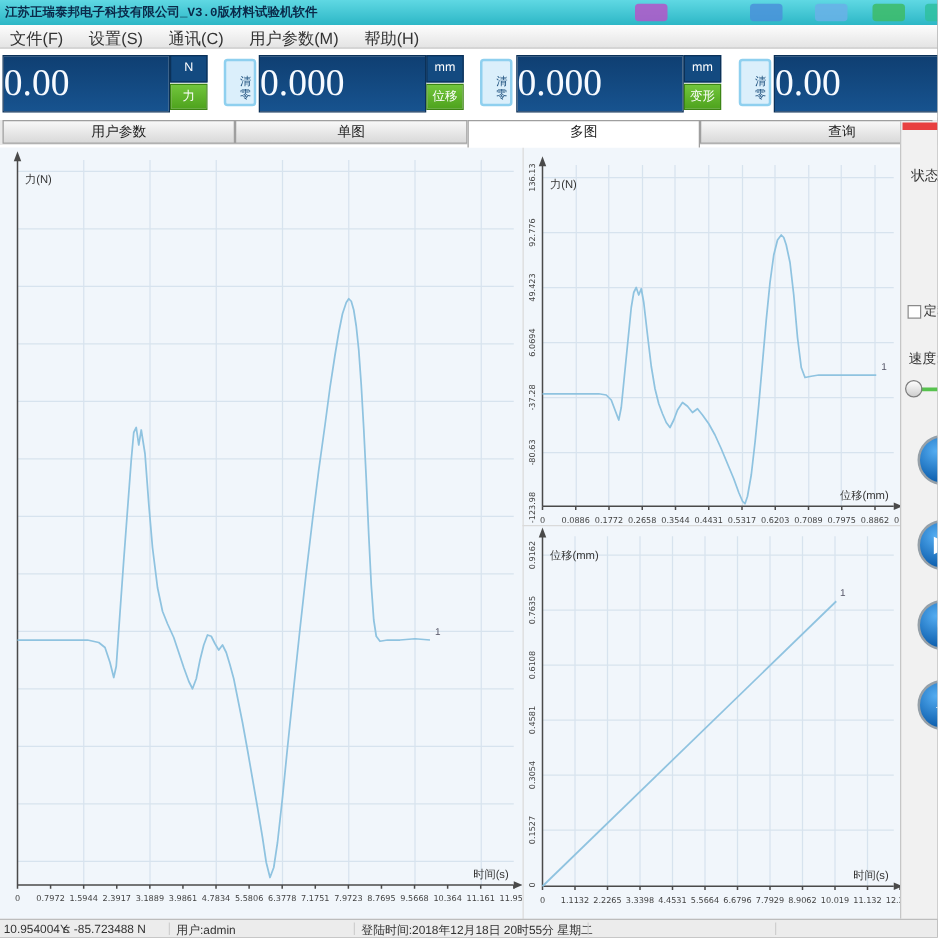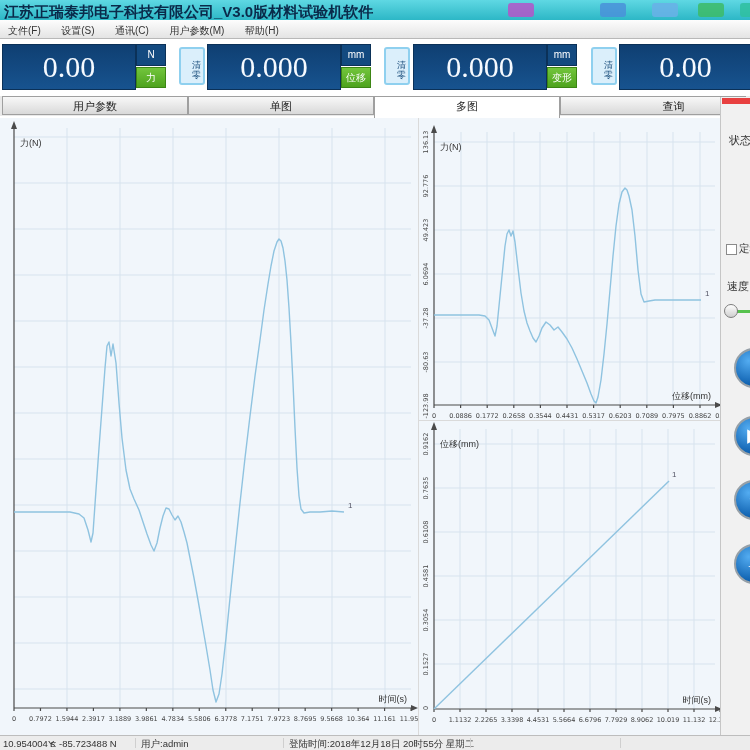--- a/index.html
+++ b/index.html
@@ -1,31 +1,31 @@
 <!DOCTYPE html>
 <html><head>
 <meta charset="utf-8">
 <style>
   html,body{margin:0;padding:0;background:#888;}
   #app{position:relative;width:750px;height:750px;overflow:hidden;background:#fff;
        font-family:"Liberation Sans",sans-serif;color:#222;}
   
   .titlebar{position:absolute;left:0;top:0;width:750px;height:20px;
     background:linear-gradient(#5fd8e3,#2db7c6);overflow:hidden;}
-  .title{position:absolute;left:4px;top:3px;font-size:15px;font-weight:bold;color:#0a2a4a;white-space:nowrap;}
+  .title{position:absolute;left:4px;top:3px;font-size:10px;font-weight:bold;color:#0a2a4a;white-space:nowrap;font-family:Liberation Mono, monospace;}
   .tbicon{position:absolute;top:3px;width:26px;height:14px;border-radius:3px;opacity:.85;}
   
   .menubar{position:absolute;left:0;top:20px;width:750px;height:18px;
     background:linear-gradient(#fdfdfd,#e4e4e4);border-bottom:1px solid #b8b8b8;}
-  .menu-item{display:inline-block;font-size:10px;color:#333;padding:2px 8px;cursor:default;}
+  .menu-item{display:inline-block;font-size:13px;color:#333;padding:2px 8px;cursor:default;}
   
   .readouts{position:absolute;left:0;top:39px;width:750px;height:55px;background:#fff;}
   .dv{position:absolute;top:5px;height:44px;background:linear-gradient(#0f3f72,#17538f);
       border:1px solid #0b3158;color:#f6faff;font-family:"Liberation Serif",serif;
-      font-size:30px;text-align:center;line-height:44px;}
+      font-size:30px;line-height:44px;}
   .ucol{position:absolute;top:5px;width:30px;height:44px;}
   .uunit{height:20px;background:#134a80;border:1px solid #0b3158;color:#fff;font-size:10px;
          text-align:center;line-height:20px;}
   .uname{height:19px;margin-top:1px;background:linear-gradient(#72c53c,#4ea31d);border:1px solid #3c8514;
          color:#fff;font-size:10px;text-align:center;line-height:19px;}
   .clearbtn{position:absolute;top:8px;width:22px;height:38px;background:#dbeffb;
     border:2px solid #8fd0ef;border-radius:3px;color:#1c4f7d;font-size:9px;padding:11px;
     font-family:"Liberation Sans",sans-serif;line-height:10px;cursor:pointer;}
   
   .tabrow{position:absolute;left:0;top:96px;width:750px;height:20px;background:#e9e9e9;}

